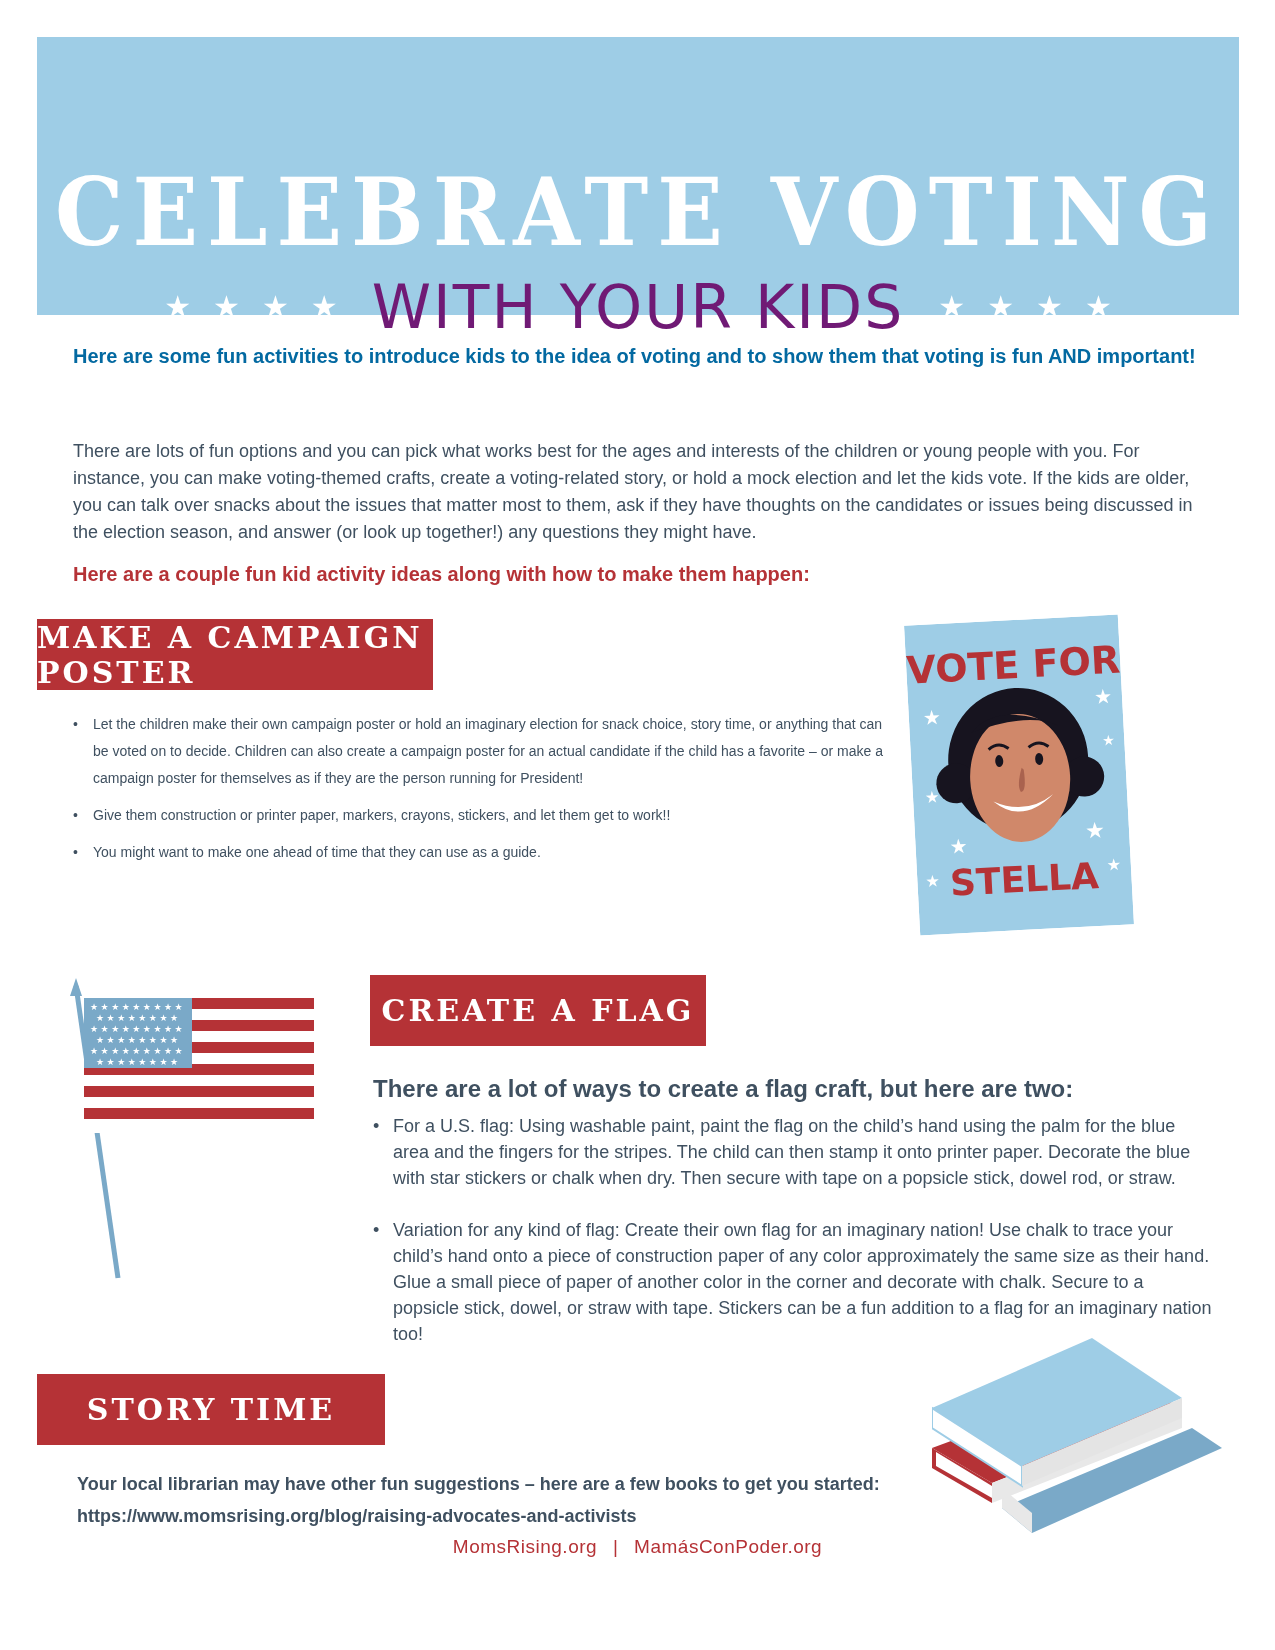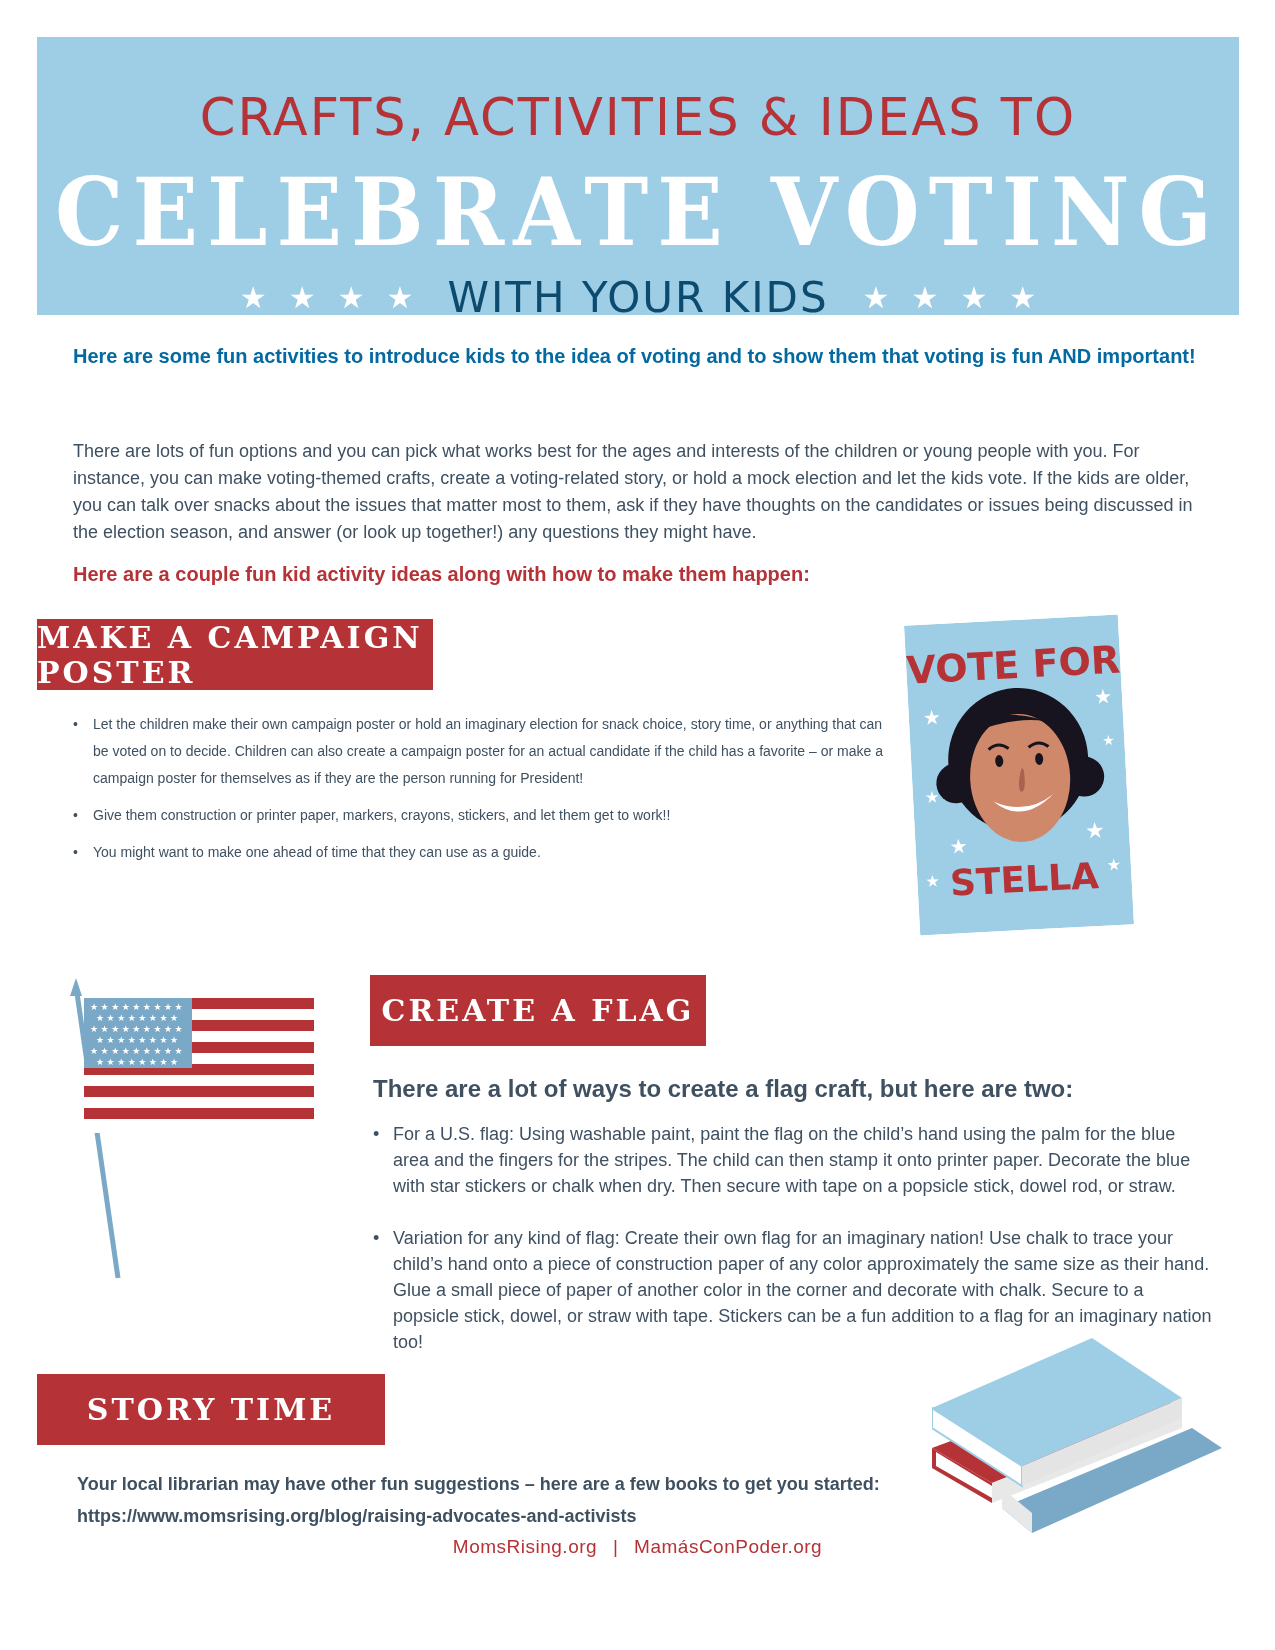--- a/index.html
+++ b/index.html
@@ -19,21 +19,21 @@
     position: absolute; left: 0; right: 0; top: 133px;
     color: #ffffff; font-family: "DejaVu Serif", serif; font-weight: 700;
     font-size: 86px; letter-spacing: 9px; line-height: 1;
     transform: scaleY(1.08);
   }
   .hero-line3 {
     position: absolute; left: 0; right: 0; top: 240px;
     display: flex; justify-content: center; align-items: center; gap: 22px;
   }
   .hero-line3 .txt {
-    color: #0c4a6e; font-family: "DejaVu Sans", sans-serif; font-size: 42px;
+    color: #701a75; font-family: "DejaVu Sans", sans-serif; font-size: 60px;
     letter-spacing: 2px; line-height: 1; margin: 0 12px;
   }
   .star { color: #ffffff; font-size: 30px; line-height: 1; }
 
   .intro-bold {
     position: absolute; left: 73px; top: 341px; width: 1140px;
     color: #0369a1; font-weight: 700; font-size: 20px; line-height: 31px;
   }
   .intro-body {
     position: absolute; left: 73px; top: 438px; width: 1140px;
@@ -66,42 +66,41 @@
     transform: rotate(-3deg); transform-origin: center;
   }
 
   .flag-img { position: absolute; left: 70px; top: 978px; width: 260px; height: 305px; }
 
   .flag-lead {
     position: absolute; left: 373px; top: 1076px; width: 820px;
     color: #3f5060; font-weight: 700; font-size: 24px; line-height: 26px;
   }
   .flag-list { left: 373px; top: 1113px; width: 820px; font-size: 18px; line-height: 26px; }
-  .flag-list li { margin-bottom: 26px; margin-top: 8px; }
+  .flag-list li { margin-bottom: 26px; }
   .flag-list li.narrow { width: 820px; }
 
   .books { position: absolute; left: 932px; top: 1338px; width: 290px; height: 200px; }
 
   .story-body {
     position: absolute; left: 77px; top: 1468px; width: 840px;
     color: #3f5060; font-weight: 700; font-size: 18px; line-height: 32px;
   }
 
   .footer {
     position: absolute; left: 0; right: 0; top: 1536px; text-align: center;
     color: #b53236; font-size: 19px; letter-spacing: 0.5px;
   }
   .footer a { color: #b53236; text-decoration: none; }
   .footer .sep { margin: 0 10px; }
 </style>
 </head>
 <body>
 
 <div class="hero">
-  <div class="hero-line1">CRAFTS, ACTIVITIES &amp; IDEAS TO</div>
   <div class="hero-line2">CELEBRATE VOTING</div>
   <div class="hero-line3">
     <span class="star">★</span>
     <span class="star">★</span>
     <span class="star">★</span>
     <span class="star">★</span>
     <span class="txt">WITH YOUR KIDS</span>
     <span class="star">★</span>
     <span class="star">★</span>
     <span class="star">★</span>

